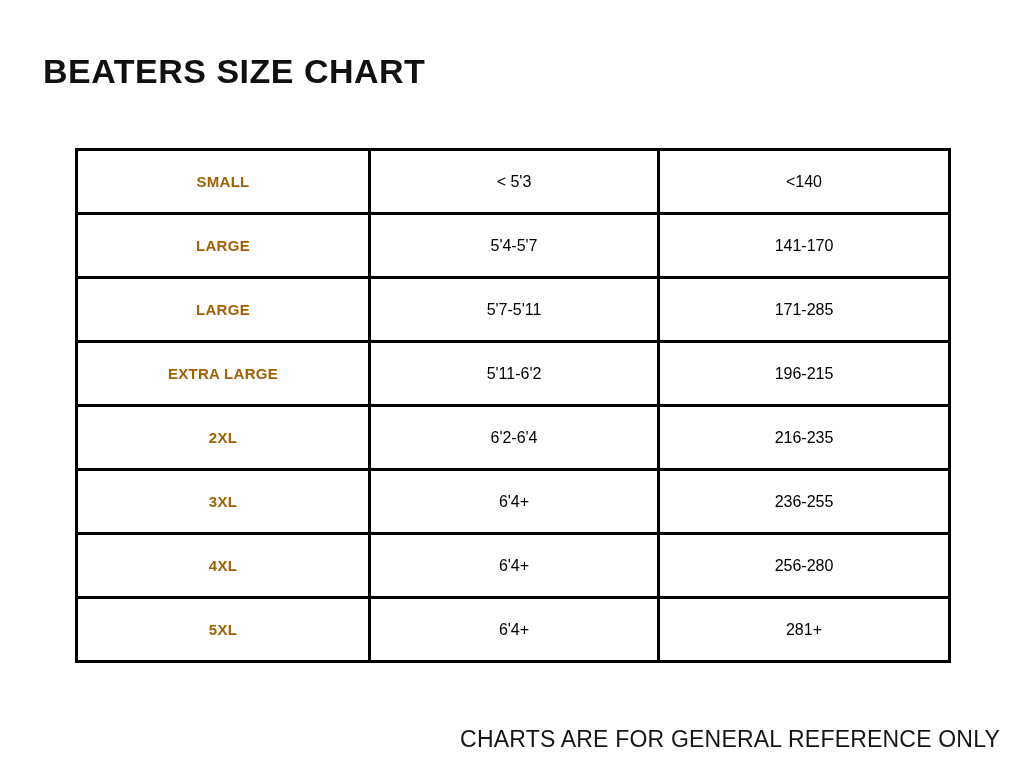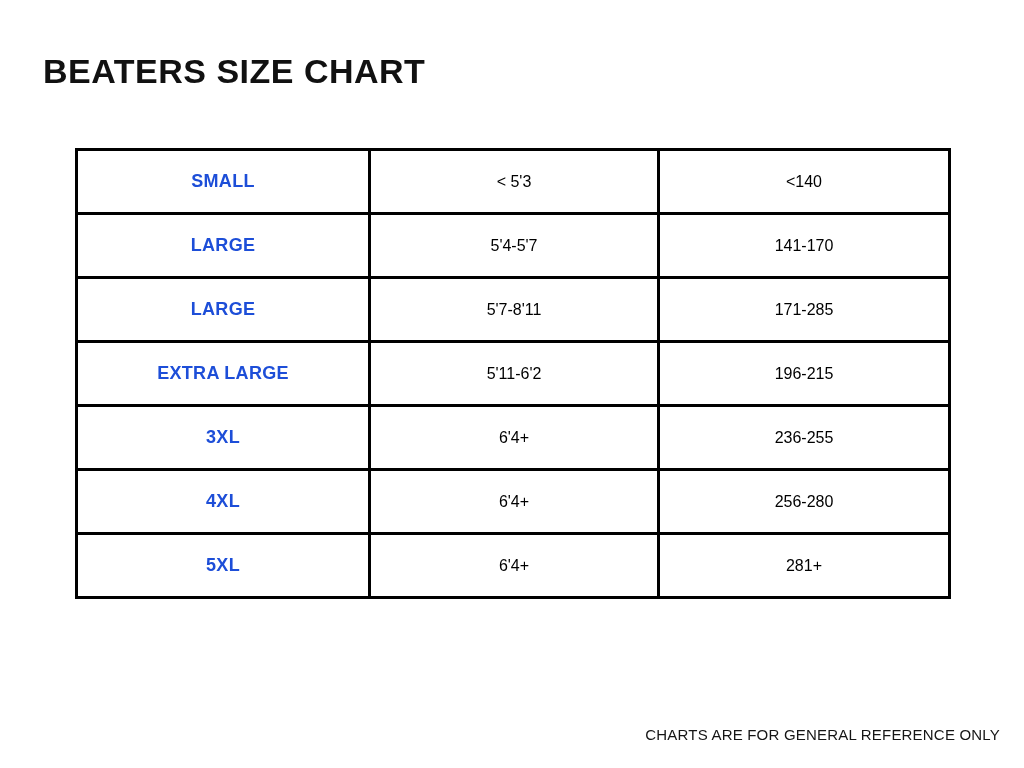--- a/index.html
+++ b/index.html
@@ -40,29 +40,29 @@
     border: 3px solid #000000;
     height: 61px;
     text-align: center;
     vertical-align: middle;
     font-size: 16px;
     color: #000000;
     padding: 0 6px;
   }
   .size-table td.size-cell {
     font-weight: 700;
-    font-size: 18px;
+    font-size: 15px;
     letter-spacing: 0.3px;
-    color: #1d4ed8;
+    color: #a16207;
   }
   .footer {
     position: absolute;
     top: 726px;
     right: 24px;
-    font-size: 15px;
+    font-size: 23px;
     font-weight: 400;
     letter-spacing: 0.2px;
     color: #151515;
     white-space: nowrap;
   }
 </style>
 </head>
 <body>
 
 <div class="page">
@@ -81,27 +81,32 @@
         <td>&lt; 5'3</td>
         <td>&lt;140</td>
       </tr>
       <tr>
         <td class="size-cell">LARGE</td>
         <td>5'4-5'7</td>
         <td>141-170</td>
       </tr>
       <tr>
         <td class="size-cell">LARGE</td>
-        <td>5'7-8'11</td>
+        <td>5'7-5'11</td>
         <td>171-285</td>
       </tr>
       <tr>
         <td class="size-cell">EXTRA LARGE</td>
         <td>5'11-6'2</td>
         <td>196-215</td>
+      </tr>
+      <tr>
+        <td class="size-cell">2XL</td>
+        <td>6'2-6'4</td>
+        <td>216-235</td>
       </tr>
       <tr>
         <td class="size-cell">3XL</td>
         <td>6'4+</td>
         <td>236-255</td>
       </tr>
       <tr>
         <td class="size-cell">4XL</td>
         <td>6'4+</td>
         <td>256-280</td>

